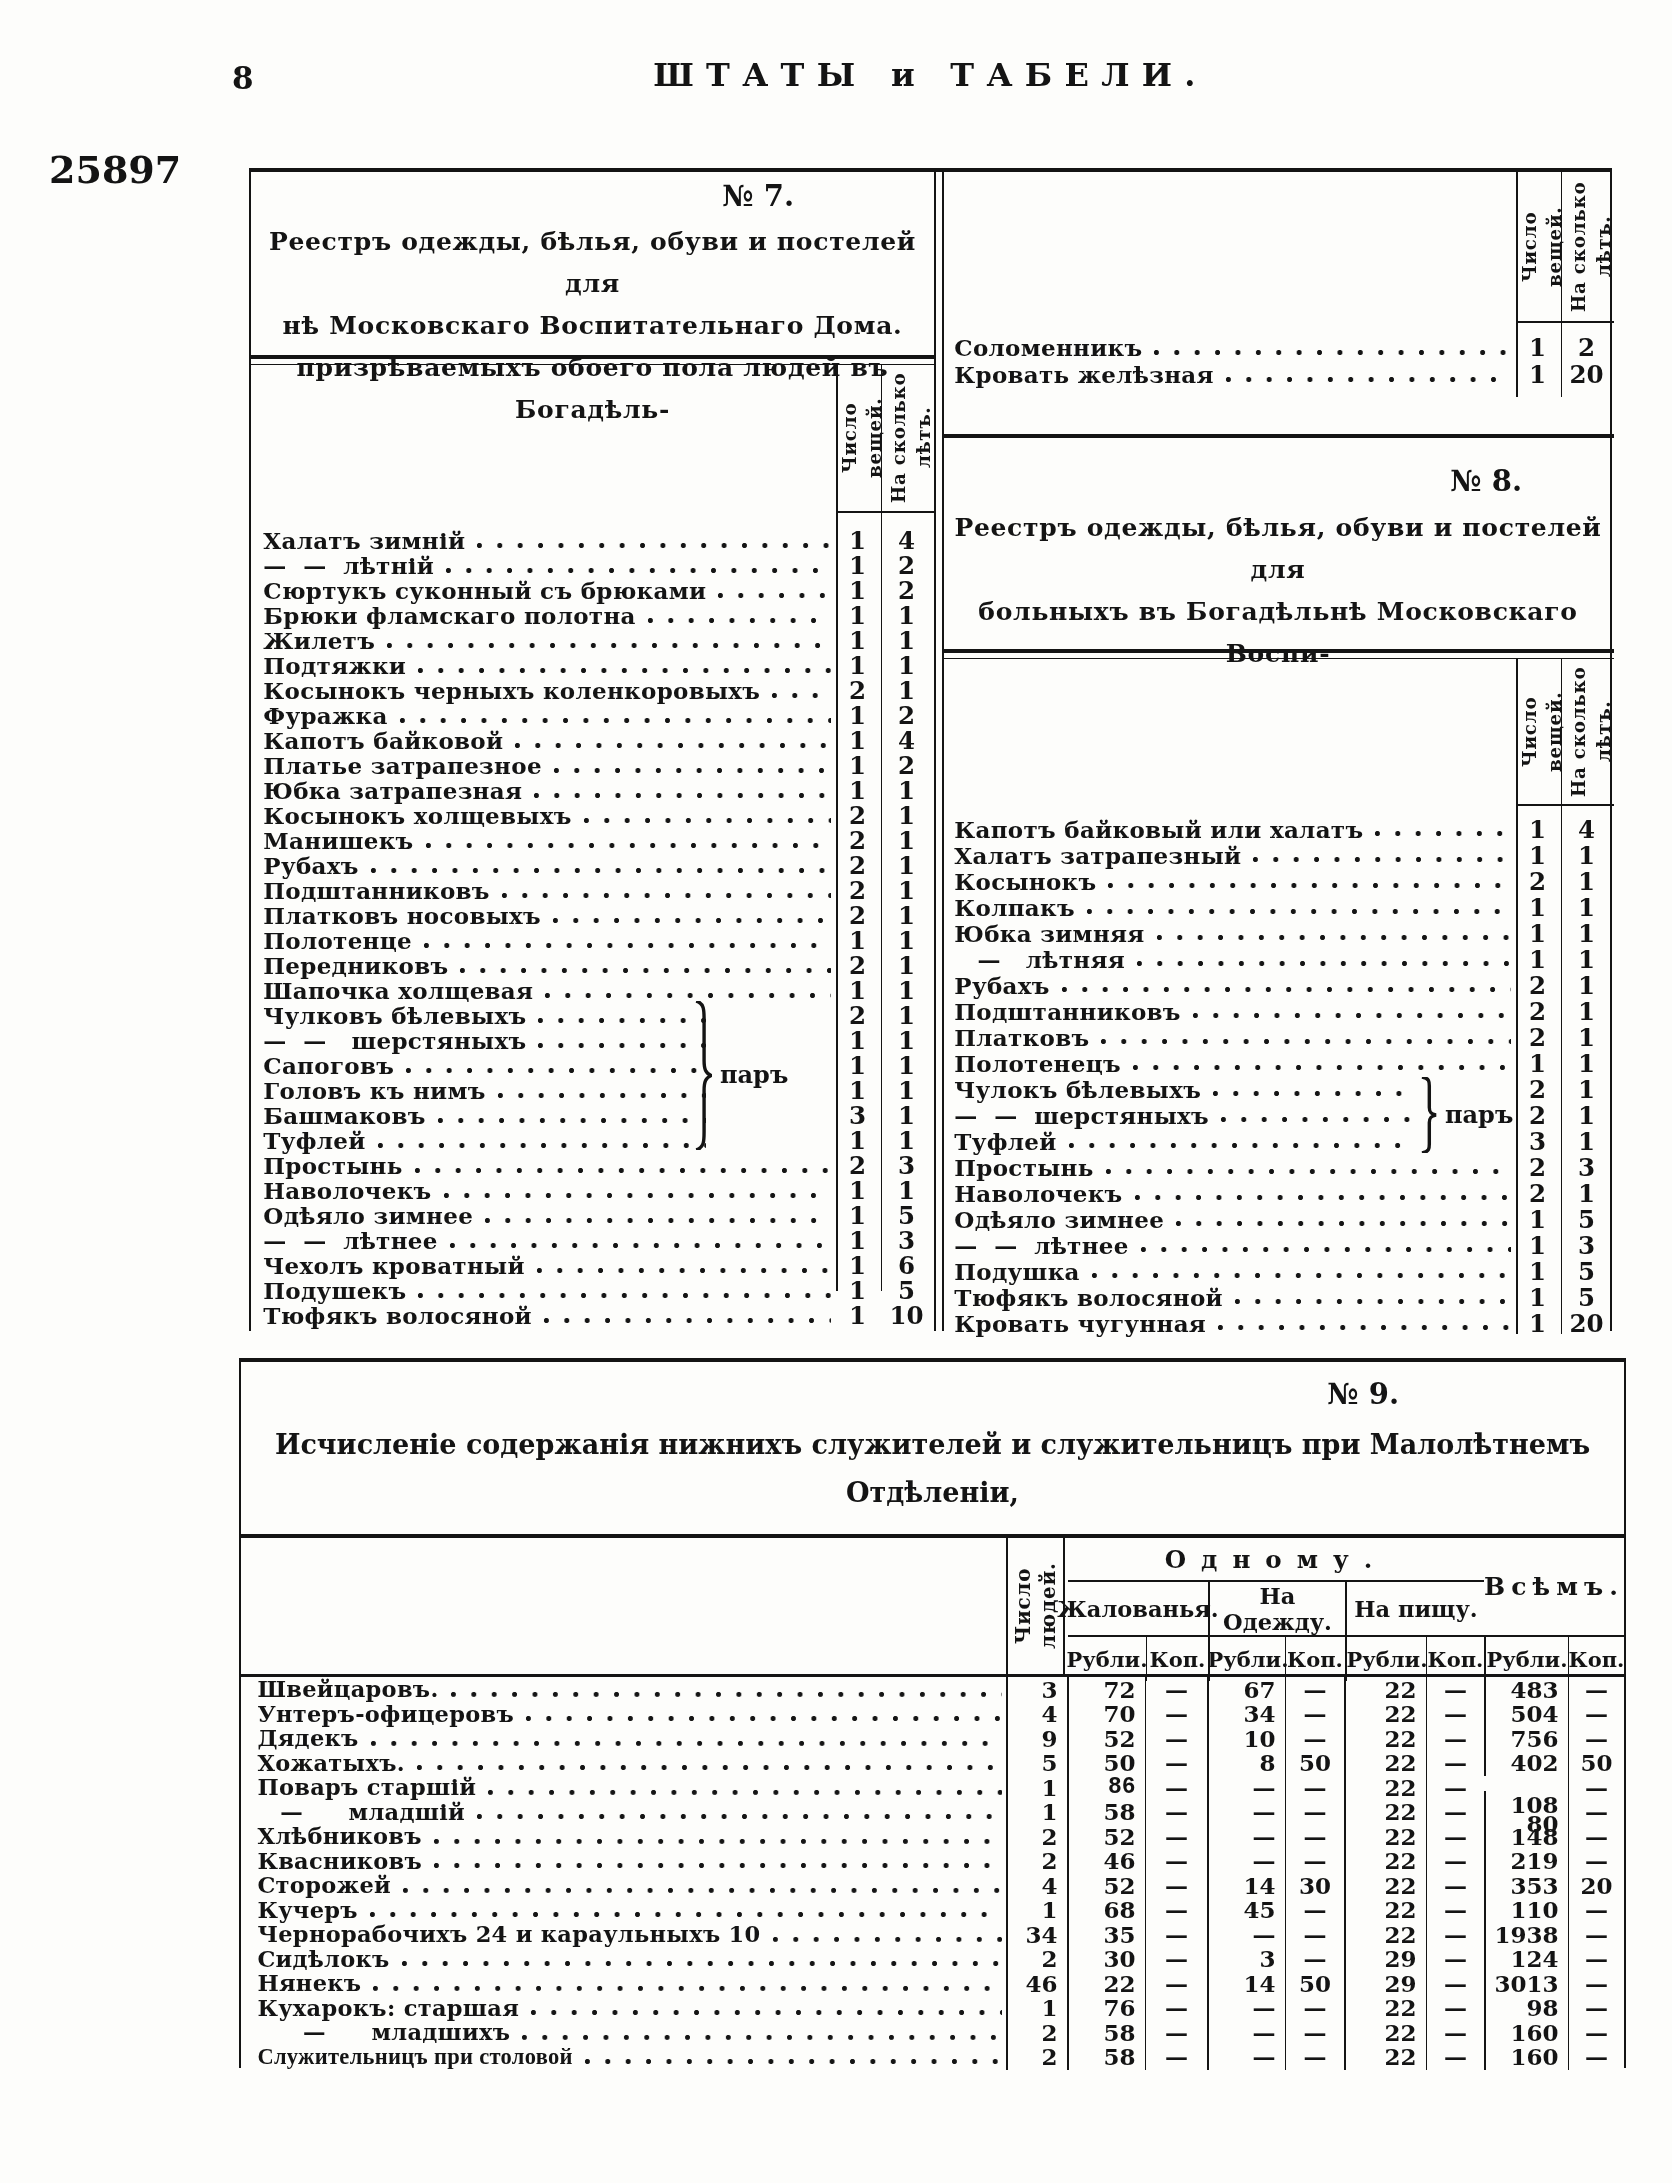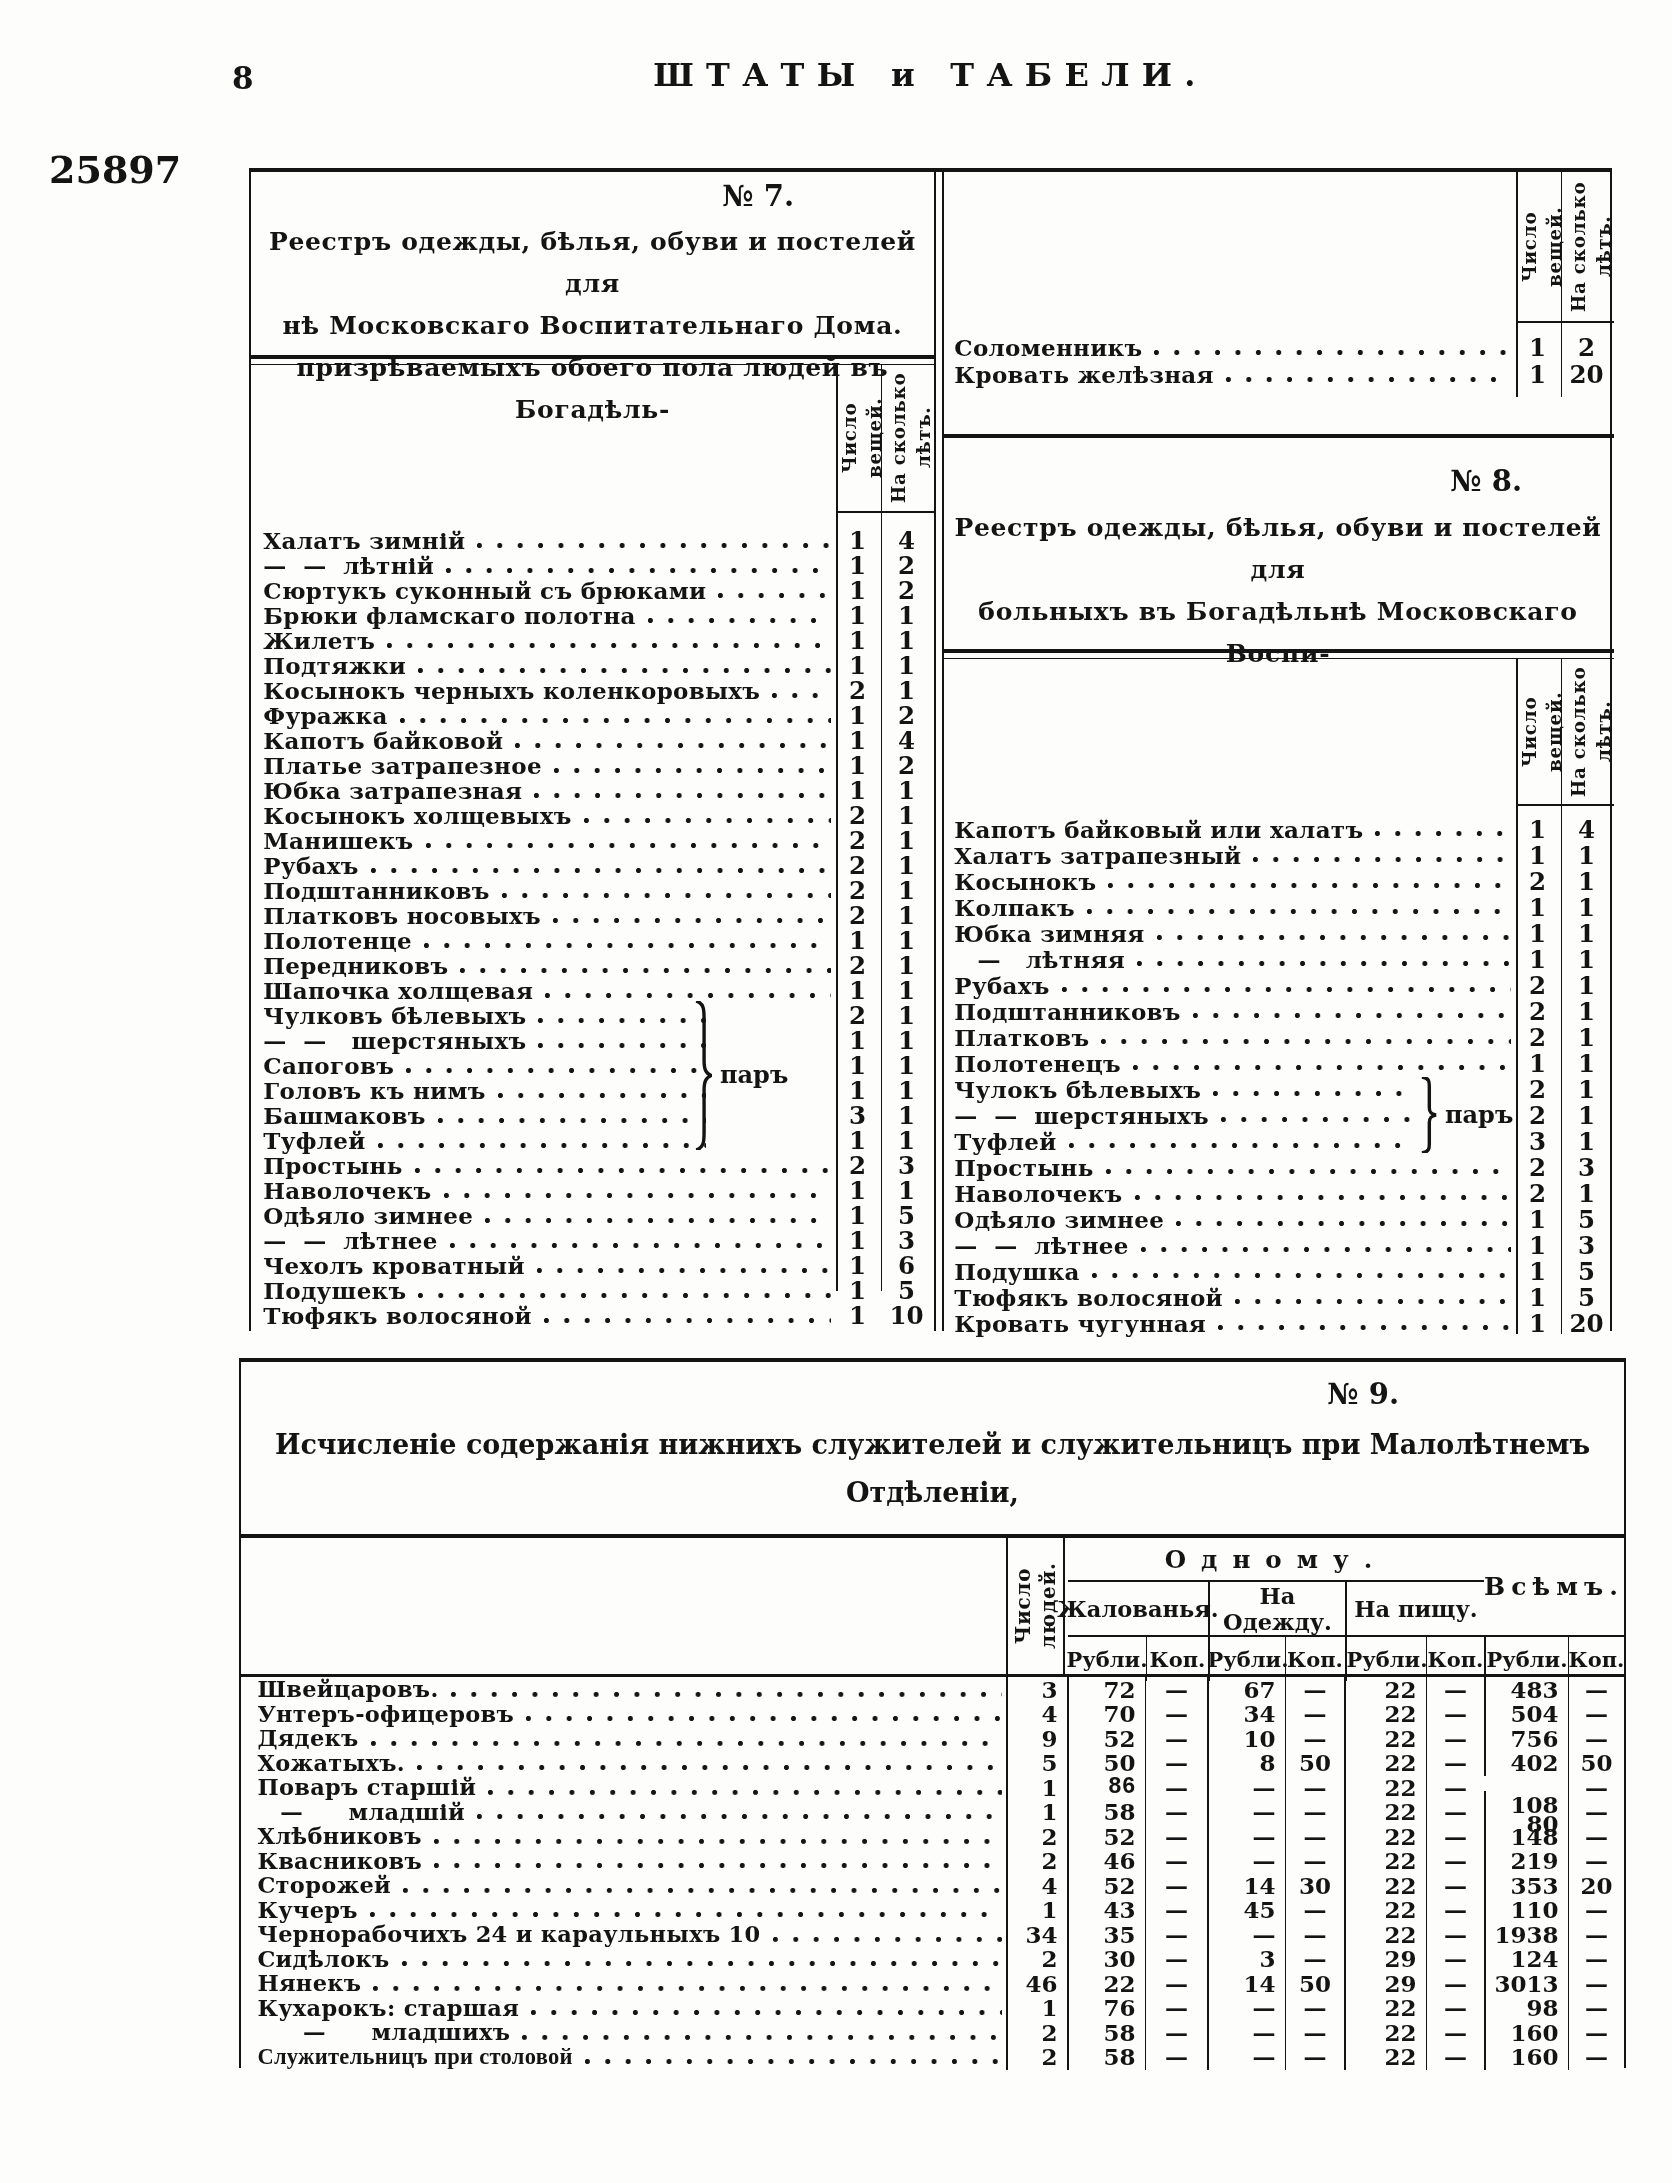--- a/index.html
+++ b/index.html
@@ -717,21 +717,21 @@
             <span class="cell rt vline3" style="flex:0 0 84px;">353</span>
             <span class="cell ct vline2" style="flex:0 0 56px;">20</span>
           </div>
 
           <div class="row">
             <span class="cell" style="flex:0 0 765px;">
               <span class="lbl">Кучеръ</span>
               <span class="dots"></span>
             </span>
             <span class="cell rt vline3" style="flex:0 0 61px;">1</span>
-            <span class="cell rt vline3" style="flex:0 0 78px;">43</span>
+            <span class="cell rt vline3" style="flex:0 0 78px;">68</span>
             <span class="cell ct vline2" style="flex:0 0 62px;">—</span>
             <span class="cell rt vline3" style="flex:0 0 78px;">45</span>
             <span class="cell ct vline2" style="flex:0 0 59px;">—</span>
             <span class="cell rt vline3" style="flex:0 0 82px;">22</span>
             <span class="cell ct vline2" style="flex:0 0 58px;">—</span>
             <span class="cell rt vline3" style="flex:0 0 84px;">110</span>
             <span class="cell ct vline2" style="flex:0 0 56px;">—</span>
           </div>
 
           <div class="row">

